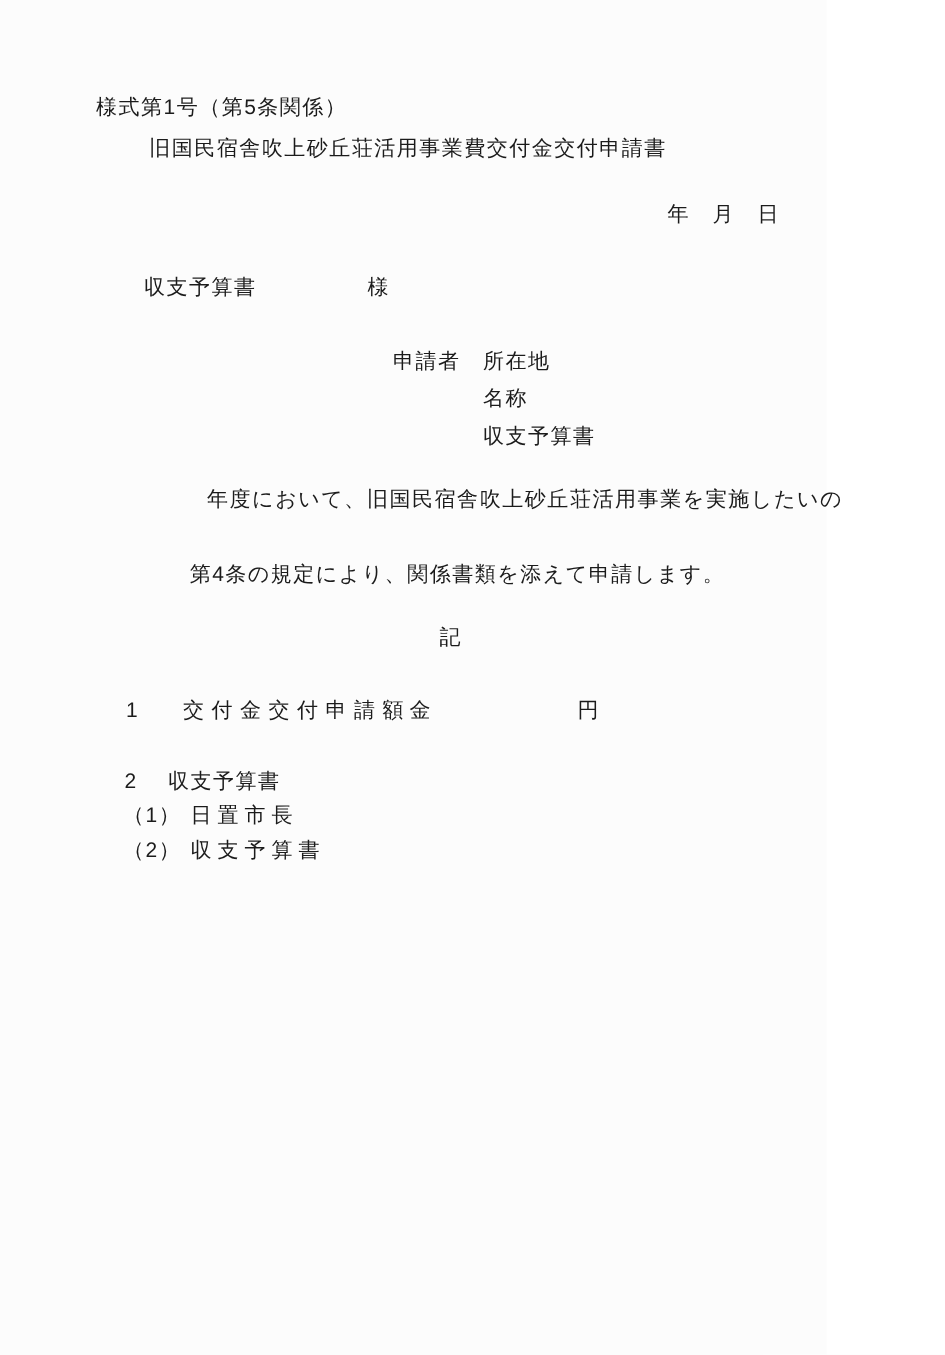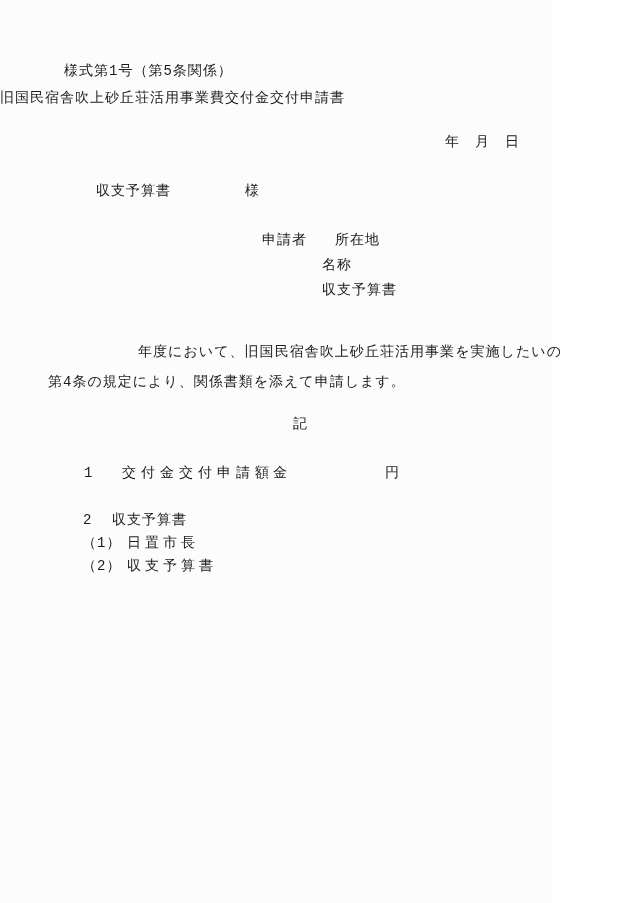--- a/index.html
+++ b/index.html
@@ -1,47 +1,47 @@
 <!DOCTYPE html>
 <html><head>
 <meta charset="utf-8">
 <style>
   html,body{margin:0;padding:0;}
   body{width:630px;height:903px;overflow:hidden;}
   .page{
     position:relative;
     width:551px;
     height:903px;
-    font-family:Liberation Mono, monospace;
+    font-family:Liberation Sans, sans-serif;
   }
   .t{
     position:absolute;
     font-size:14px;
     line-height:1;
     letter-spacing:1px;
     white-space:pre;
   }
   .title-line{
     left:0;
     right:7px;
-    text-align:left;
+    text-align:center;
   }
   .body-line{
     left:48px;
     width:514px;
     box-sizing:border-box;
     white-space:normal;
+    text-align:center;
   }
   .jfy{
     text-align:justify;
     text-align-last:justify;
   }
   .indent{
     padding-left:90px;
-    margin-top:20px;
   }
   .wide-label{letter-spacing:5px;}
   .med-label{letter-spacing:4px;}
 </style>
 </head>
 <body>
 
 <div class="page" style="background: rgb(252, 252, 252); color: rgb(27, 27, 27);">
 
   <div class="t" style="left:64px;top:64px">様式第1号（第5条関係）</div>
@@ -49,21 +49,21 @@
   <div class="t title-line" style="top:91px">旧国民宿舎吹上砂丘荘活用事業費交付金交付申請書</div>
 
   <div class="t" style="left:445px;top:135px">年　月　日</div>
 
   <div class="t" style="left:96px;top:184px">収支予算書</div>
 
   <div class="t" style="left:245px;top:184px">様</div>
 
   <div class="t" style="left:262px;top:233px">申請者</div>
 
-  <div class="t" style="left:335px;top:233px">所在地</div>
+  <div class="t" style="left:322px;top:233px">所在地</div>
 
   <div class="t" style="left:322px;top:258px">名称</div>
 
   <div class="t" style="left:322px;top:283px">収支予算書</div>
 
   <div class="t body-line jfy indent" style="top:325px">年度において、旧国民宿舎吹上砂丘荘活用事業を実施したいの</div>
 
 
   <div class="t body-line" style="top:375px">第4条の規定により、関係書類を添えて申請します。</div>
 

